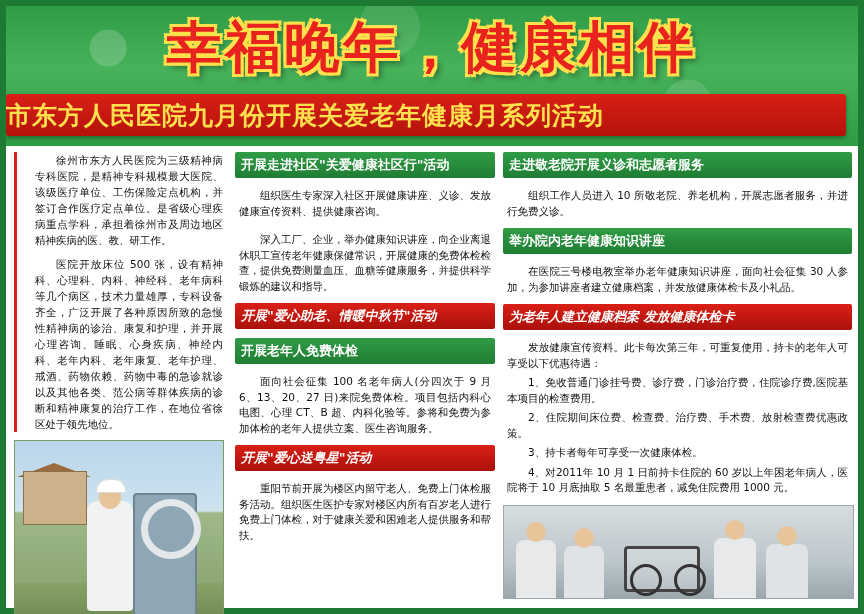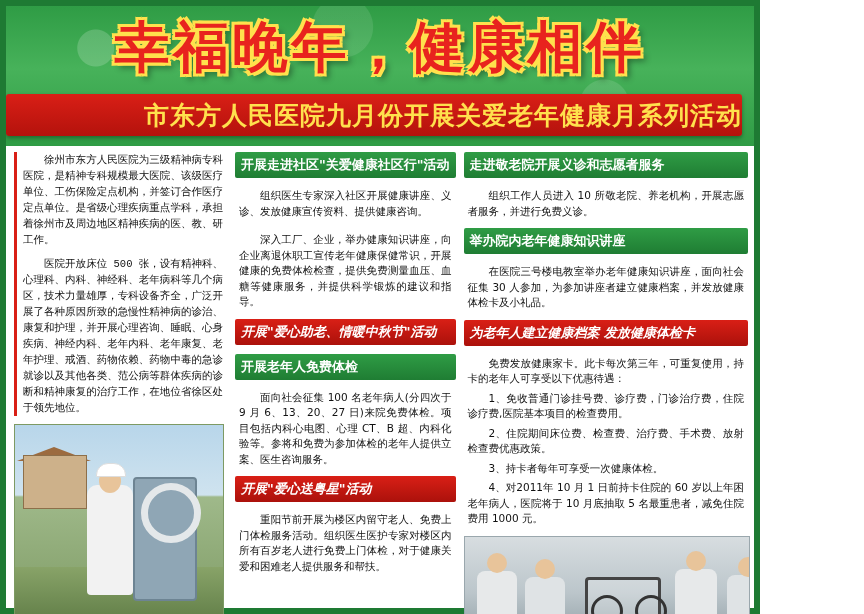--- a/index.html
+++ b/index.html
@@ -4,21 +4,21 @@
 <style>
   html,body{margin:0;padding:0;}
   body{
     width:864px;height:614px;
     background:#ffffff;
     font-family:"DejaVu Sans","Liberation Sans",sans-serif;
     overflow:hidden;
   }
   .poster{
     position:relative;
-    width:760px;height:614px;
+    width:864px;height:614px;
     box-sizing:border-box;
     border:6px solid #1e7a33;
     background:#ffffff;
   }
   
   .header{
     position:relative;
     height:140px;
     background:linear-gradient(to bottom,#2f9c45 0%, #47b25a 45%, #2f9c45 100%);
     overflow:hidden;
@@ -43,21 +43,21 @@
        3px 3px 0 #ffe14d, -3px 3px 0 #ffe14d, 3px -3px 0 #ffe14d, -3px -3px 0 #ffe14d,
        5px 5px 6px rgba(0,0,0,.45);
     white-space:nowrap;
   }
   .sub-title-bar{
     position:absolute;left:0;right:12px;top:88px;
     height:42px;
     background:linear-gradient(to bottom,#d91f16,#b4120c);
     border-radius:3px;
     box-shadow:0 2px 4px rgba(0,0,0,.35);
-    display:flex;align-items:center;justify-content:flex-end;
+    display:flex;align-items:center;justify-content:flex-start;
   }
   .sub-title{
     font-size:25px;font-weight:bold;color:#ffe14d;letter-spacing:1px;
     white-space:nowrap;
   }
   
   .body-area{
     position:absolute;left:0;right:0;top:140px;bottom:0;
     display:flex;
     background:#fff;
@@ -67,23 +67,22 @@
   .col-mid{width:268px;padding:6px 4px 4px 4px;}
   .col-right{width:359px;padding:6px 6px 4px 4px;}
 
   
   .intro-wrap{
     border-left:3px solid #d91f16;
     padding-left:6px;
   }
   .intro-p{
     font-size:10.5px;line-height:16px;color:#111;
-    text-align:justify;margin:0 0 8px 0;
+    text-align:justify;margin:0 0 8px 12px;
     text-indent:2em;
-    font-family:Liberation Mono, monospace;
   }
   .photo-hospital{
     position:relative;
     width:208px;height:200px;
     margin:2px 0 6px 0;
     background:linear-gradient(to bottom,#b8d6ea 0%,#cfe3ef 35%,#9fb98a 36%,#7d9a63 100%);
     overflow:hidden;
     border:1px solid #7d9a63;
   }
   .ph-pavilion{
@@ -236,21 +235,21 @@
       <div class="sec">
         <div class="sec-head">举办院内老年健康知识讲座</div>
         <div class="sec-body">
           <p>在医院三号楼电教室举办老年健康知识讲座，面向社会征集 30 人参加，为参加讲座者建立健康档案，并发放健康体检卡及小礼品。</p>
         </div>
       </div>
 
       <div class="sec">
         <div class="sec-head red">为老年人建立健康档案 发放健康体检卡</div>
         <div class="sec-body">
-          <p>免费发放健康家卡。此卡每次第三年，可重复使用，持卡的老年人可享受以下优惠待遇：</p>
+          <p>发放健康宣传资料。此卡每次第三年，可重复使用，持卡的老年人可享受以下优惠待遇：</p>
           <p>1、免收普通门诊挂号费、诊疗费，门诊治疗费，住院诊疗费,医院基本项目的检查费用。</p>
           <p>2、住院期间床位费、检查费、治疗费、手术费、放射检查费优惠政策。</p>
           <p>3、持卡者每年可享受一次健康体检。</p>
           <p>4、对2011年 10 月 1 日前持卡住院的 60 岁以上年困老年病人，医院将于 10 月底抽取 5 名最重患者，减免住院费用 1000 元。</p>
         </div>
       </div>
 
       <div class="photo-bottom">
         <div class="pb-person" style="left:12px;width:40px;height:58px;background:#e7e9ea;"></div>
         <div class="pb-head" style="left:22px;bottom:56px;width:20px;height:20px;"></div>

